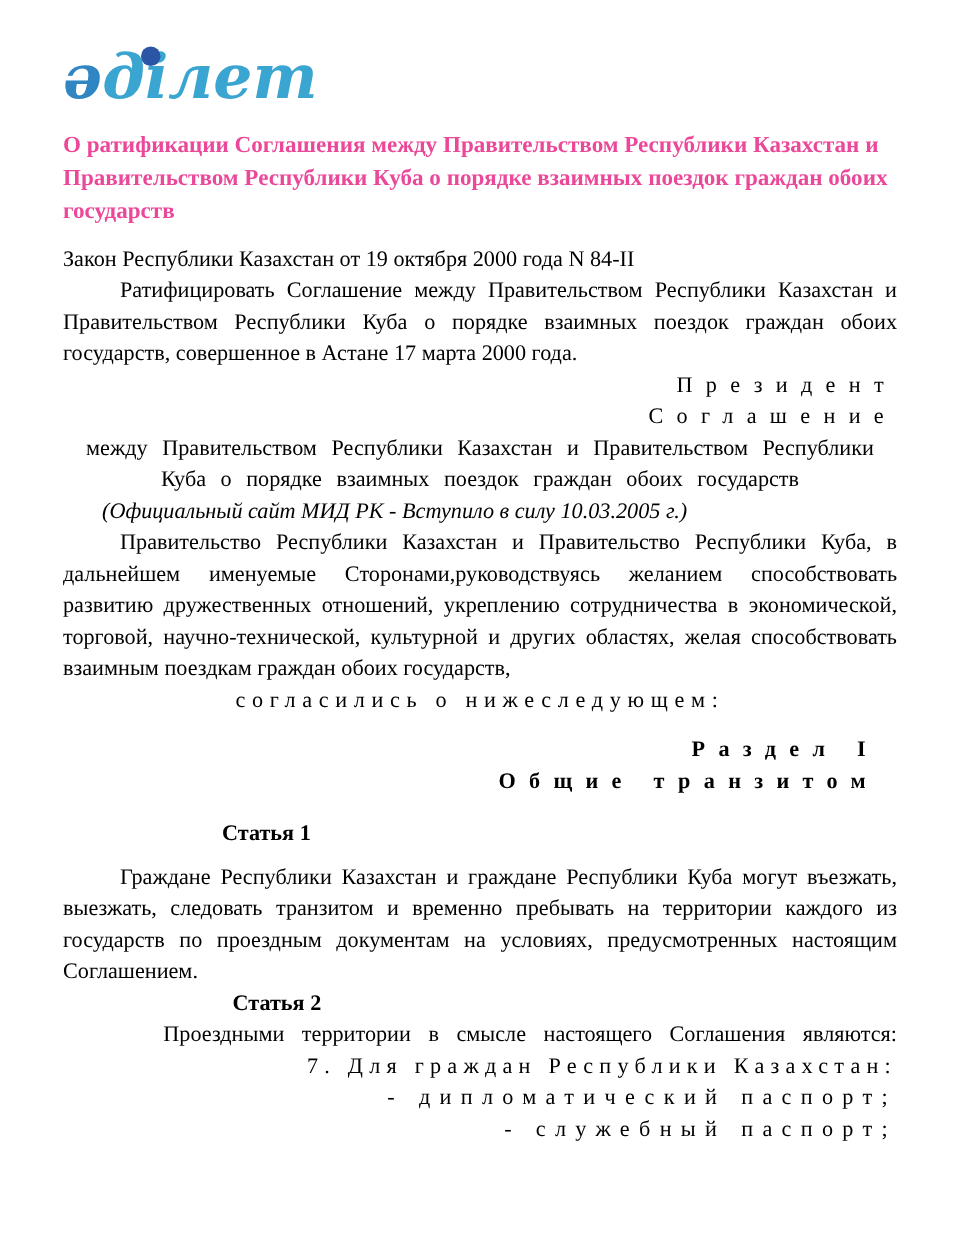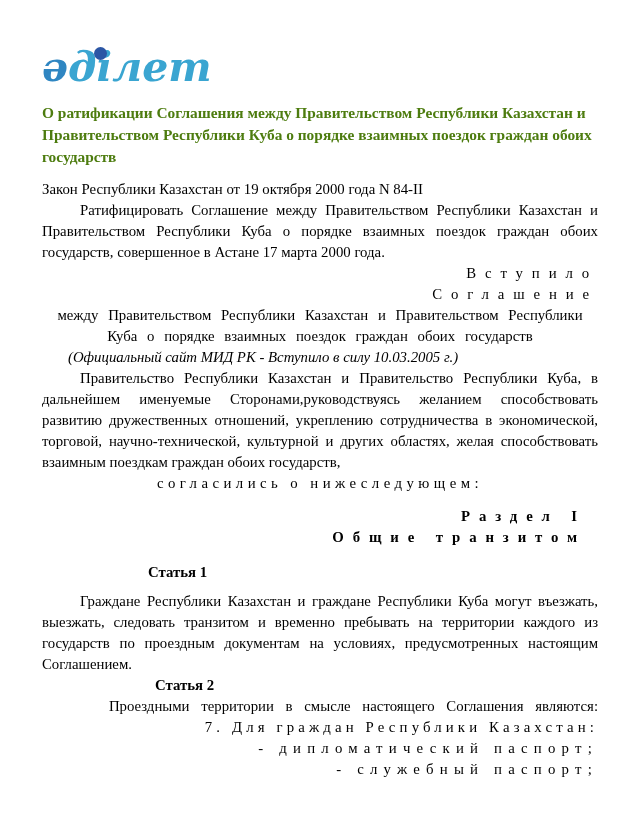--- a/index.html
+++ b/index.html
@@ -18,36 +18,35 @@
   
   .logo { position: relative; height: 54px; margin-bottom: 6px; width: 190px; }
   .logo-text {
     display: block;
     font-family: "DejaVu Serif", serif;
     font-style: italic;
     font-weight: bold;
     font-size: 41px;
     line-height: 50px;
     color: #3aa5d1;
-    margin-top: 16px;
   }
   .logo-text::first-letter { color: #2f86c2; }
   .logo-dot {
     position: absolute;
     left: 52px;
     top: 5px;
     width: 13px;
     height: 13px;
     border-radius: 50%;
     background: #2b56a5;
   }
 
   
   .doc-title {
-    color: #4d7c0f;
+    color: #ec4899;
     font-weight: bold;
     font-size: 15.4px;
     line-height: 22px;
     margin: 4px 0 11px 0;
   }
 
   p { margin: 0; }
   .para { text-align: justify; text-indent: 38px; }
   .law-line { margin-bottom: 0; }
 
@@ -79,21 +78,21 @@
     <span class="logo-text">әділет</span>
     <span class="logo-dot"></span>
   </div>
 
   <div class="doc-title">О ратификации Соглашения между Правительством Республики Казахстан и Правительством Республики Куба о порядке взаимных поездок граждан обоих государств</div>
 
   <p class="law-line">Закон Республики Казахстан от 19 октября 2000 года N 84-II</p>
 
   <p class="para">Ратифицировать Соглашение между Правительством Республики Казахстан и Правительством Республики Куба о порядке взаимных поездок граждан обоих государств, совершенное в Астане 17 марта 2000 года.</p>
 
-  <p class="spread-right">Вступило</p>
+  <p class="spread-right">Президент</p>
 
   <p class="spread-right">Соглашение</p>
   <p class="agr-sub">между Правительством Республики Казахстан и Правительством Республики Куба о порядке взаимных поездок граждан обоих государств</p>
 
   <p class="note">(Официальный сайт МИД РК - Вступило в силу 10.03.2005 г.)</p>
 
   <p class="para">Правительство Республики Казахстан и Правительство Республики Куба, в дальнейшем именуемые Сторонами,руководствуясь желанием способствовать развитию дружественных отношений, укреплению сотрудничества в экономической, торговой, научно-технической, культурной и других областях, желая способствовать взаимным поездкам граждан обоих государств,</p>
   <p class="agreed">согласились о нижеследующем:</p>
 
   <p class="sect sect-first">Раздел I</p>

